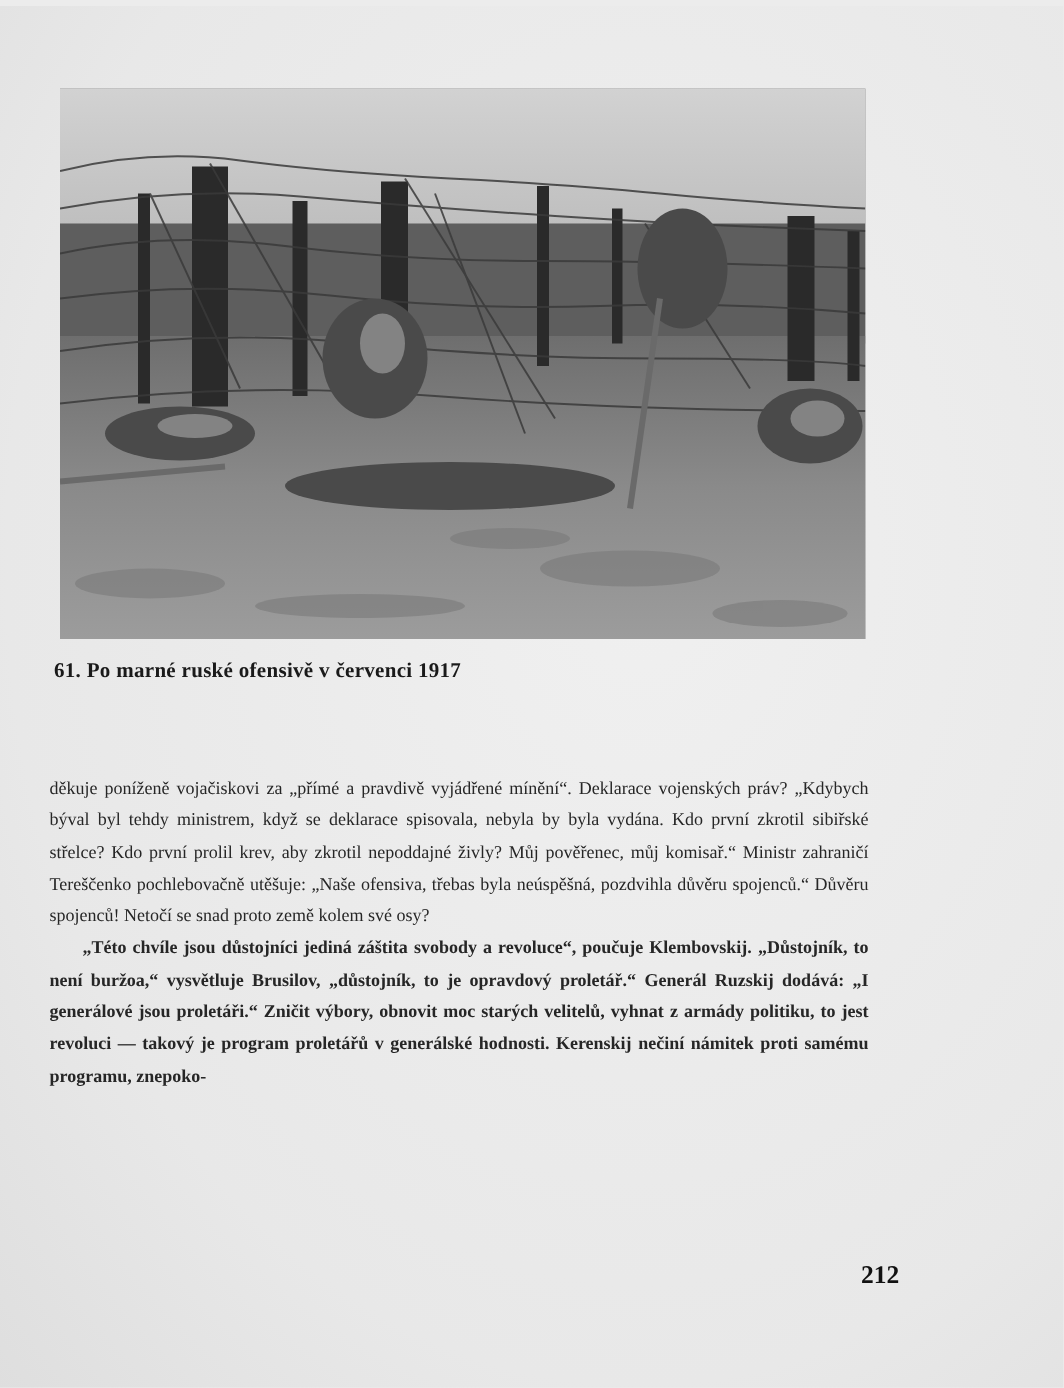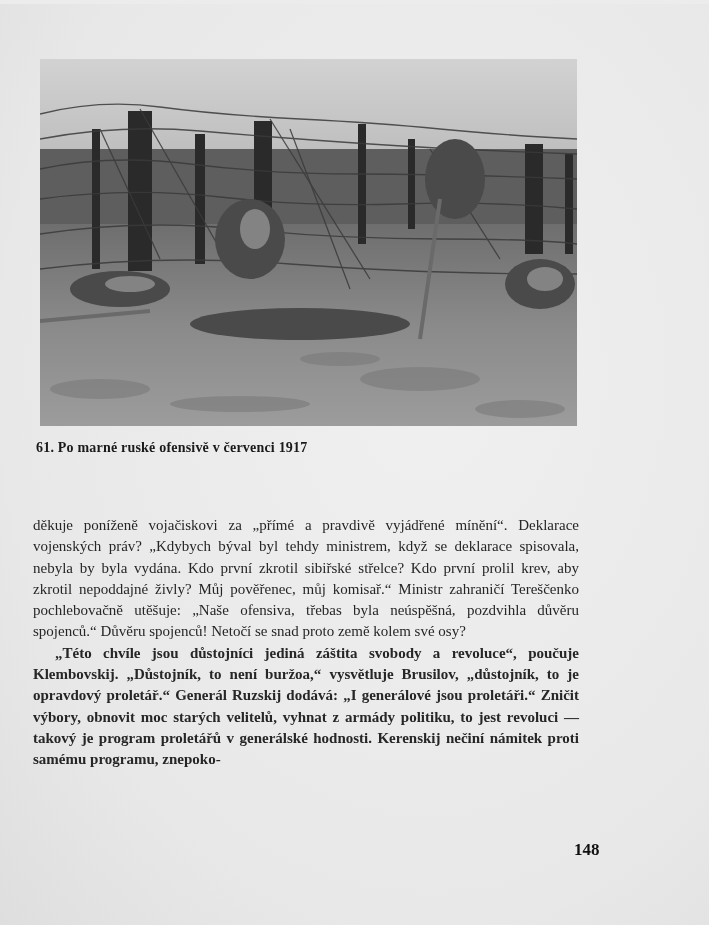--- a/index.html
+++ b/index.html
@@ -22,21 +22,21 @@
   .photo svg { display:block; width:100%; height:100%; }
   .caption {
     position:absolute; left:36px; top:436px;
     font-family:"Liberation Serif", serif;
     font-weight:bold; font-size:14px; letter-spacing:0.2px;
     color:#1a1a1a;
   }
   .body-text {
     position:absolute; left:33px; top:511px; width:546px;
     font-family:"Liberation Serif", serif;
-    font-size:15px; line-height:21.3px;
+    font-size:12px; line-height:21.3px;
     text-align:justify;
     color:#262626;
   }
   .body-text p { margin:0; }
   .body-text p.indent { text-indent:22px;font-weight:bold; }
   .page-number {
     position:absolute; left:574px; top:836px;
     font-family:"Liberation Serif", serif;
     font-weight:bold; font-size:17px; color:#111;
   }
@@ -111,15 +111,15 @@
     </svg>
   </div>
 
   <div class="caption">61. Po marné ruské ofensivě v červenci 1917</div>
 
   <div class="body-text">
     <p>děkuje poníženě vojačiskovi za „přímé a pravdivě vyjádřené mínění“. Deklarace vojenských práv? „Kdybych býval byl tehdy ministrem, když se deklarace spisovala, nebyla by byla vydána. Kdo první zkrotil sibiřské střelce? Kdo první prolil krev, aby zkrotil nepoddajné živly? Můj pověřenec, můj komisař.“ Ministr zahraničí Tereščenko pochlebovačně utěšuje: „Naše ofensiva, třebas byla neúspěšná, pozdvihla důvěru spojenců.“ Důvěru spojenců! Netočí se snad proto země kolem své osy?</p>
     <p class="indent">„Této chvíle jsou důstojníci jediná záštita svobody a revoluce“, poučuje Klembovskij. „Důstojník, to není buržoa,“ vysvětluje Brusilov, „důstojník, to je opravdový proletář.“ Generál Ruzskij dodává: „I generálové jsou proletáři.“ Zničit výbory, obnovit moc starých velitelů, vyhnat z armády politiku, to jest revoluci — takový je program proletářů v generálské hodnosti. Kerenskij nečiní námitek proti samému programu, znepoko-</p>
   </div>
 
-  <div class="page-number">148</div>
+  <div class="page-number">212</div>
 
 </div>
 
 </body></html>

